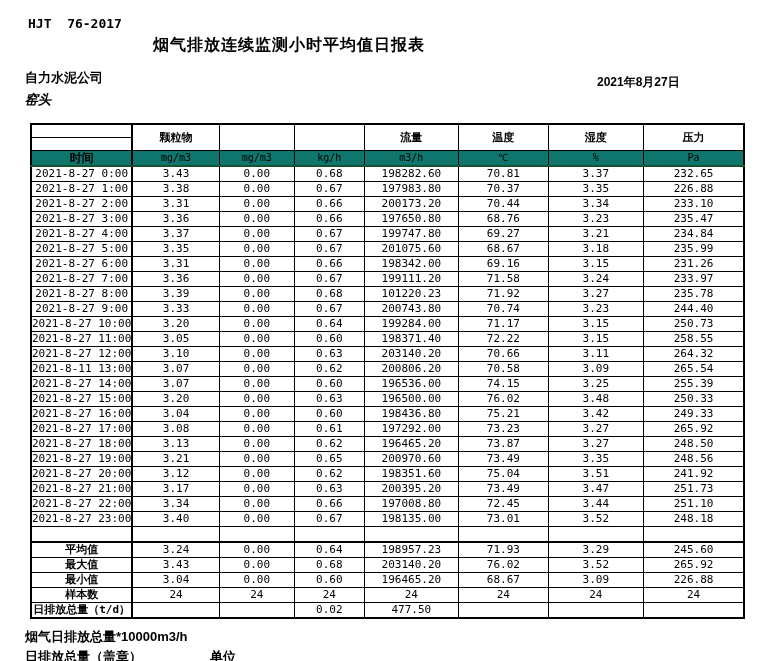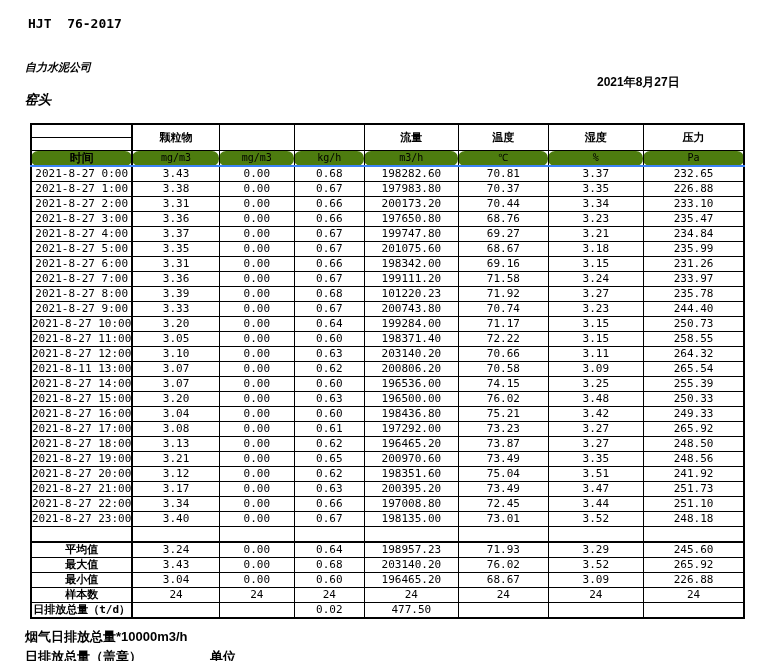--- a/index.html
+++ b/index.html
@@ -1,48 +1,49 @@
 <!DOCTYPE html>
 <html><head>
 <meta charset="utf-8">
 <style>
   html,body{margin:0;padding:0;background:#ffffff;}
   .page{position:relative;width:758px;height:661px;background:#ffffff;color:#000;
         font-family:"Liberation Sans",sans-serif;overflow:hidden;margin-top:8px;}
   .doc-code{position:absolute;left:28px;top:8px;font-family:"DejaVu Sans Mono",monospace;
             font-size:13px;font-weight:bold;white-space:pre;}
   .title{position:absolute;left:153px;top:27px;font-size:16px;font-weight:bold;letter-spacing:1px;}
-  .company{position:absolute;left:25px;top:52px;font-size:11px;font-weight:bold;font-style:italic;}
+  .company{position:absolute;left:25px;top:61px;font-size:13px;font-weight:bold;}
   .location{position:absolute;left:25px;top:83px;font-size:13px;font-weight:bold;font-style:italic;}
   .date{position:absolute;left:597px;top:66px;font-size:12px;font-weight:bold;}
   table.report{position:absolute;left:30px;top:115px;border-collapse:collapse;table-layout:fixed;
                border:2px solid #000;}
   table.report td{border:1px solid #000;padding:0;height:14px;line-height:14px;overflow:hidden;
                   font-family:"DejaVu Sans Mono",monospace;font-size:11px;text-align:center;
                   white-space:nowrap;}
   table.report td:first-child{border-right:2px solid #000;}
   tr.ghr td{height:12px;line-height:12px;}
   .cjk{font-family:"Liberation Sans",sans-serif;font-size:12px;font-weight:bold;}
-  tr.unit-row td{background:#4d7c0f;border-bottom:2px solid #3b82f6;height:14px;line-height:14px;
-                 font-size:10px;border-radius:7px;}
+  tr.unit-row td{background:#0f766e;border-bottom:2px solid #14532d;height:14px;line-height:14px;
+                 font-size:10px;}
   tr.unit-row td.cjk{font-size:12px;}
   td.time-cell{text-align:right;padding-right:3px;font-size:10px;white-space:pre;}
   tr.summary-first td{border-top:2px solid #000;}
   td.label-cell{text-align:right;padding-right:2px;}
   td.total-label{text-align:left;padding-left:1px;font-size:11px;}
   .footer-note{position:absolute;left:25px;top:620px;font-size:13px;font-weight:bold;}
   .footer-report-unit{position:absolute;left:25px;top:640px;font-size:13px;font-weight:bold;}
   .footer-unit{position:absolute;left:210px;top:640px;font-size:13px;font-weight:bold;}
 </style>
 </head>
 <body>
 
 <div class="page">
 
   <div class="doc-code">HJT  76-2017</div>
+  <div class="title">烟气排放连续监测小时平均值日报表</div>
   <div class="company">自力水泥公司</div>
   <div class="location">窑头</div>
   <div class="date">2021年8月27日</div>
 
   <table class="report">
     <colgroup>
       <col style="width:96px">
         <col style="width:87px">
         <col style="width:75px">
         <col style="width:70px">

